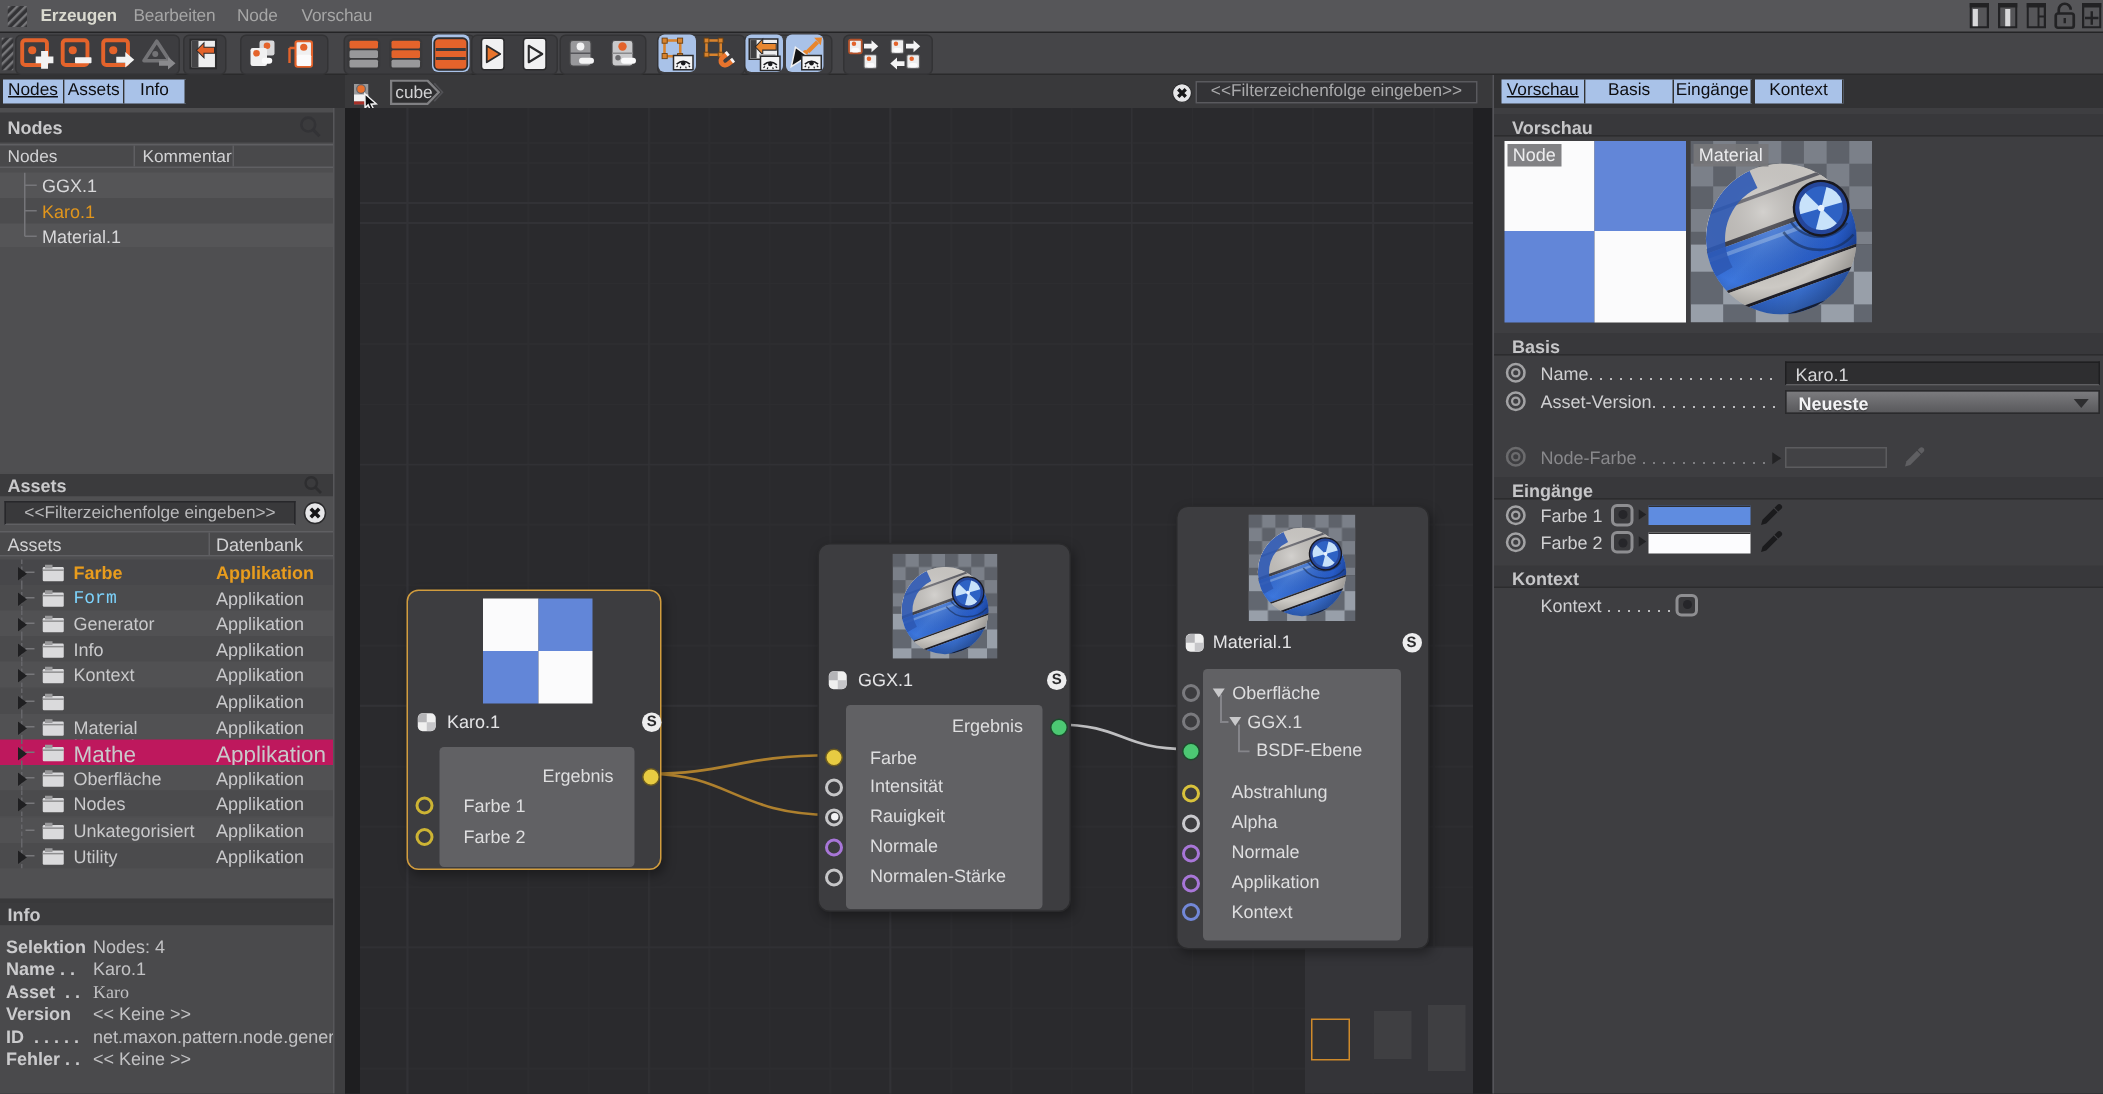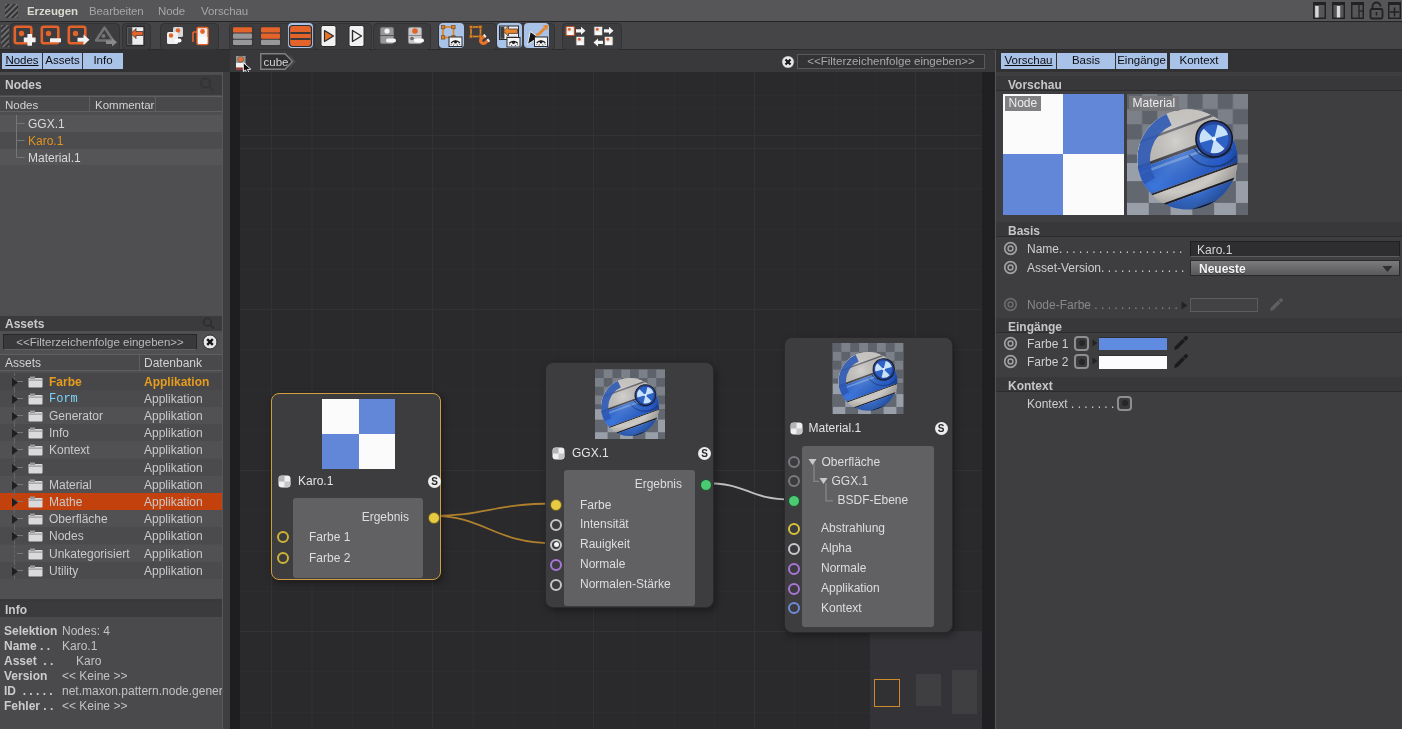--- a/index.html
+++ b/index.html
@@ -382,21 +382,21 @@
         </svg>
         <div class="abs" style="left:17px;top:8px;width:6px;height:1px;background:#77777a;"></div>
         <svg class="abs" style="left:28px;top:3px" width="15" height="12" viewBox="0 0 15 12">
           <rect x="0.5" y="2" width="14" height="9.5" rx="0.8" fill="#dadadc"></rect>
           <rect x="2" y="0.5" width="5" height="2.5" fill="#9a9a9c"></rect>
           <rect x="0.5" y="3.6" width="14" height="1" fill="#8e8e90"></rect>
         </svg>
         <span class="abs" style="left:49px;top:2px;color:#c9c9cb;font-weight:normal;">Material</span>
         <span class="abs" style="left:144px;top:2px;color:#c9c9cb;font-weight:normal;">Applikation</span>
       </div>
-<div class="abs" style="left:0;top:120.4px;width:222px;height:17.2px;background:#c2410c;font-size:12px;">
+<div class="abs" style="left:0;top:120.4px;width:222px;height:17.2px;background:#be185d;font-size:15px;">
         <div class="abs" style="left:14px;top:0;width:1px;height:17.2px;border-left:1px dashed #66666a;"></div>
         <svg class="abs" style="left:11px;top:5px" width="8" height="9">
           <path d="M1 0 L7 4.5 L1 9 Z" fill="#1f1f21"></path>
         </svg>
         <div class="abs" style="left:17px;top:8px;width:6px;height:1px;background:#77777a;"></div>
         <svg class="abs" style="left:28px;top:3px" width="15" height="12" viewBox="0 0 15 12">
           <rect x="0.5" y="2" width="14" height="9.5" rx="0.8" fill="#dadadc"></rect>
           <rect x="2" y="0.5" width="5" height="2.5" fill="#9a9a9c"></rect>
           <rect x="0.5" y="3.6" width="14" height="1" fill="#8e8e90"></rect>
         </svg>
@@ -460,21 +460,21 @@
   <div class="abs" style="left:0;top:529px;width:222px;height:20px;background:#505052;"></div>
 
   <div class="abs" style="left:0;top:549px;width:222px;height:3px;background:#39393b;"></div>
   <div class="sechead" style="top:552px;height:15px;padding:1px 0 0 5px;box-sizing:border-box;">Info</div>
   <div class="abs" style="left:0;top:567px;width:222px;height:112px;background:#4a4a4c;font-size:12px;color:#c2c2c4;overflow:hidden;">
     <div class="abs" style="left:4px;top:7px;font-weight:bold;color:#cbcbcd;">Selektion</div>
       <div class="abs" style="left:62px;top:7px;">Nodes: 4</div>
     <div class="abs" style="left:4px;top:22px;font-weight:bold;color:#cbcbcd;">Name&nbsp;. .</div>
       <div class="abs" style="left:62px;top:22px;">Karo.1</div>
     <div class="abs" style="left:4px;top:37px;font-weight:bold;color:#cbcbcd;">Asset&nbsp;&nbsp;. .</div>
-      <div class="abs" style="left:76px;top:37px;">Karo</div>
+      <div class="abs" style="left:62px;top:37px;font-family:Liberation Serif, serif;">Karo</div>
     <div class="abs" style="left:4px;top:52px;font-weight:bold;color:#cbcbcd;">Version</div>
       <div class="abs" style="left:62px;top:52px;">&lt;&lt; Keine &gt;&gt;</div>
     <div class="abs" style="left:4px;top:67px;font-weight:bold;color:#cbcbcd;">ID&nbsp;&nbsp;. . . . .</div>
       <div class="abs" style="left:62px;top:67px;white-space:nowrap;">net.maxon.pattern.node.generä</div>
     <div class="abs" style="left:4px;top:82px;font-weight:bold;color:#cbcbcd;">Fehler&nbsp;. .</div>
       <div class="abs" style="left:62px;top:82px;">&lt;&lt; Keine &gt;&gt;</div>
   </div>
 </div>
 <div id="graph" class="abs">
 

